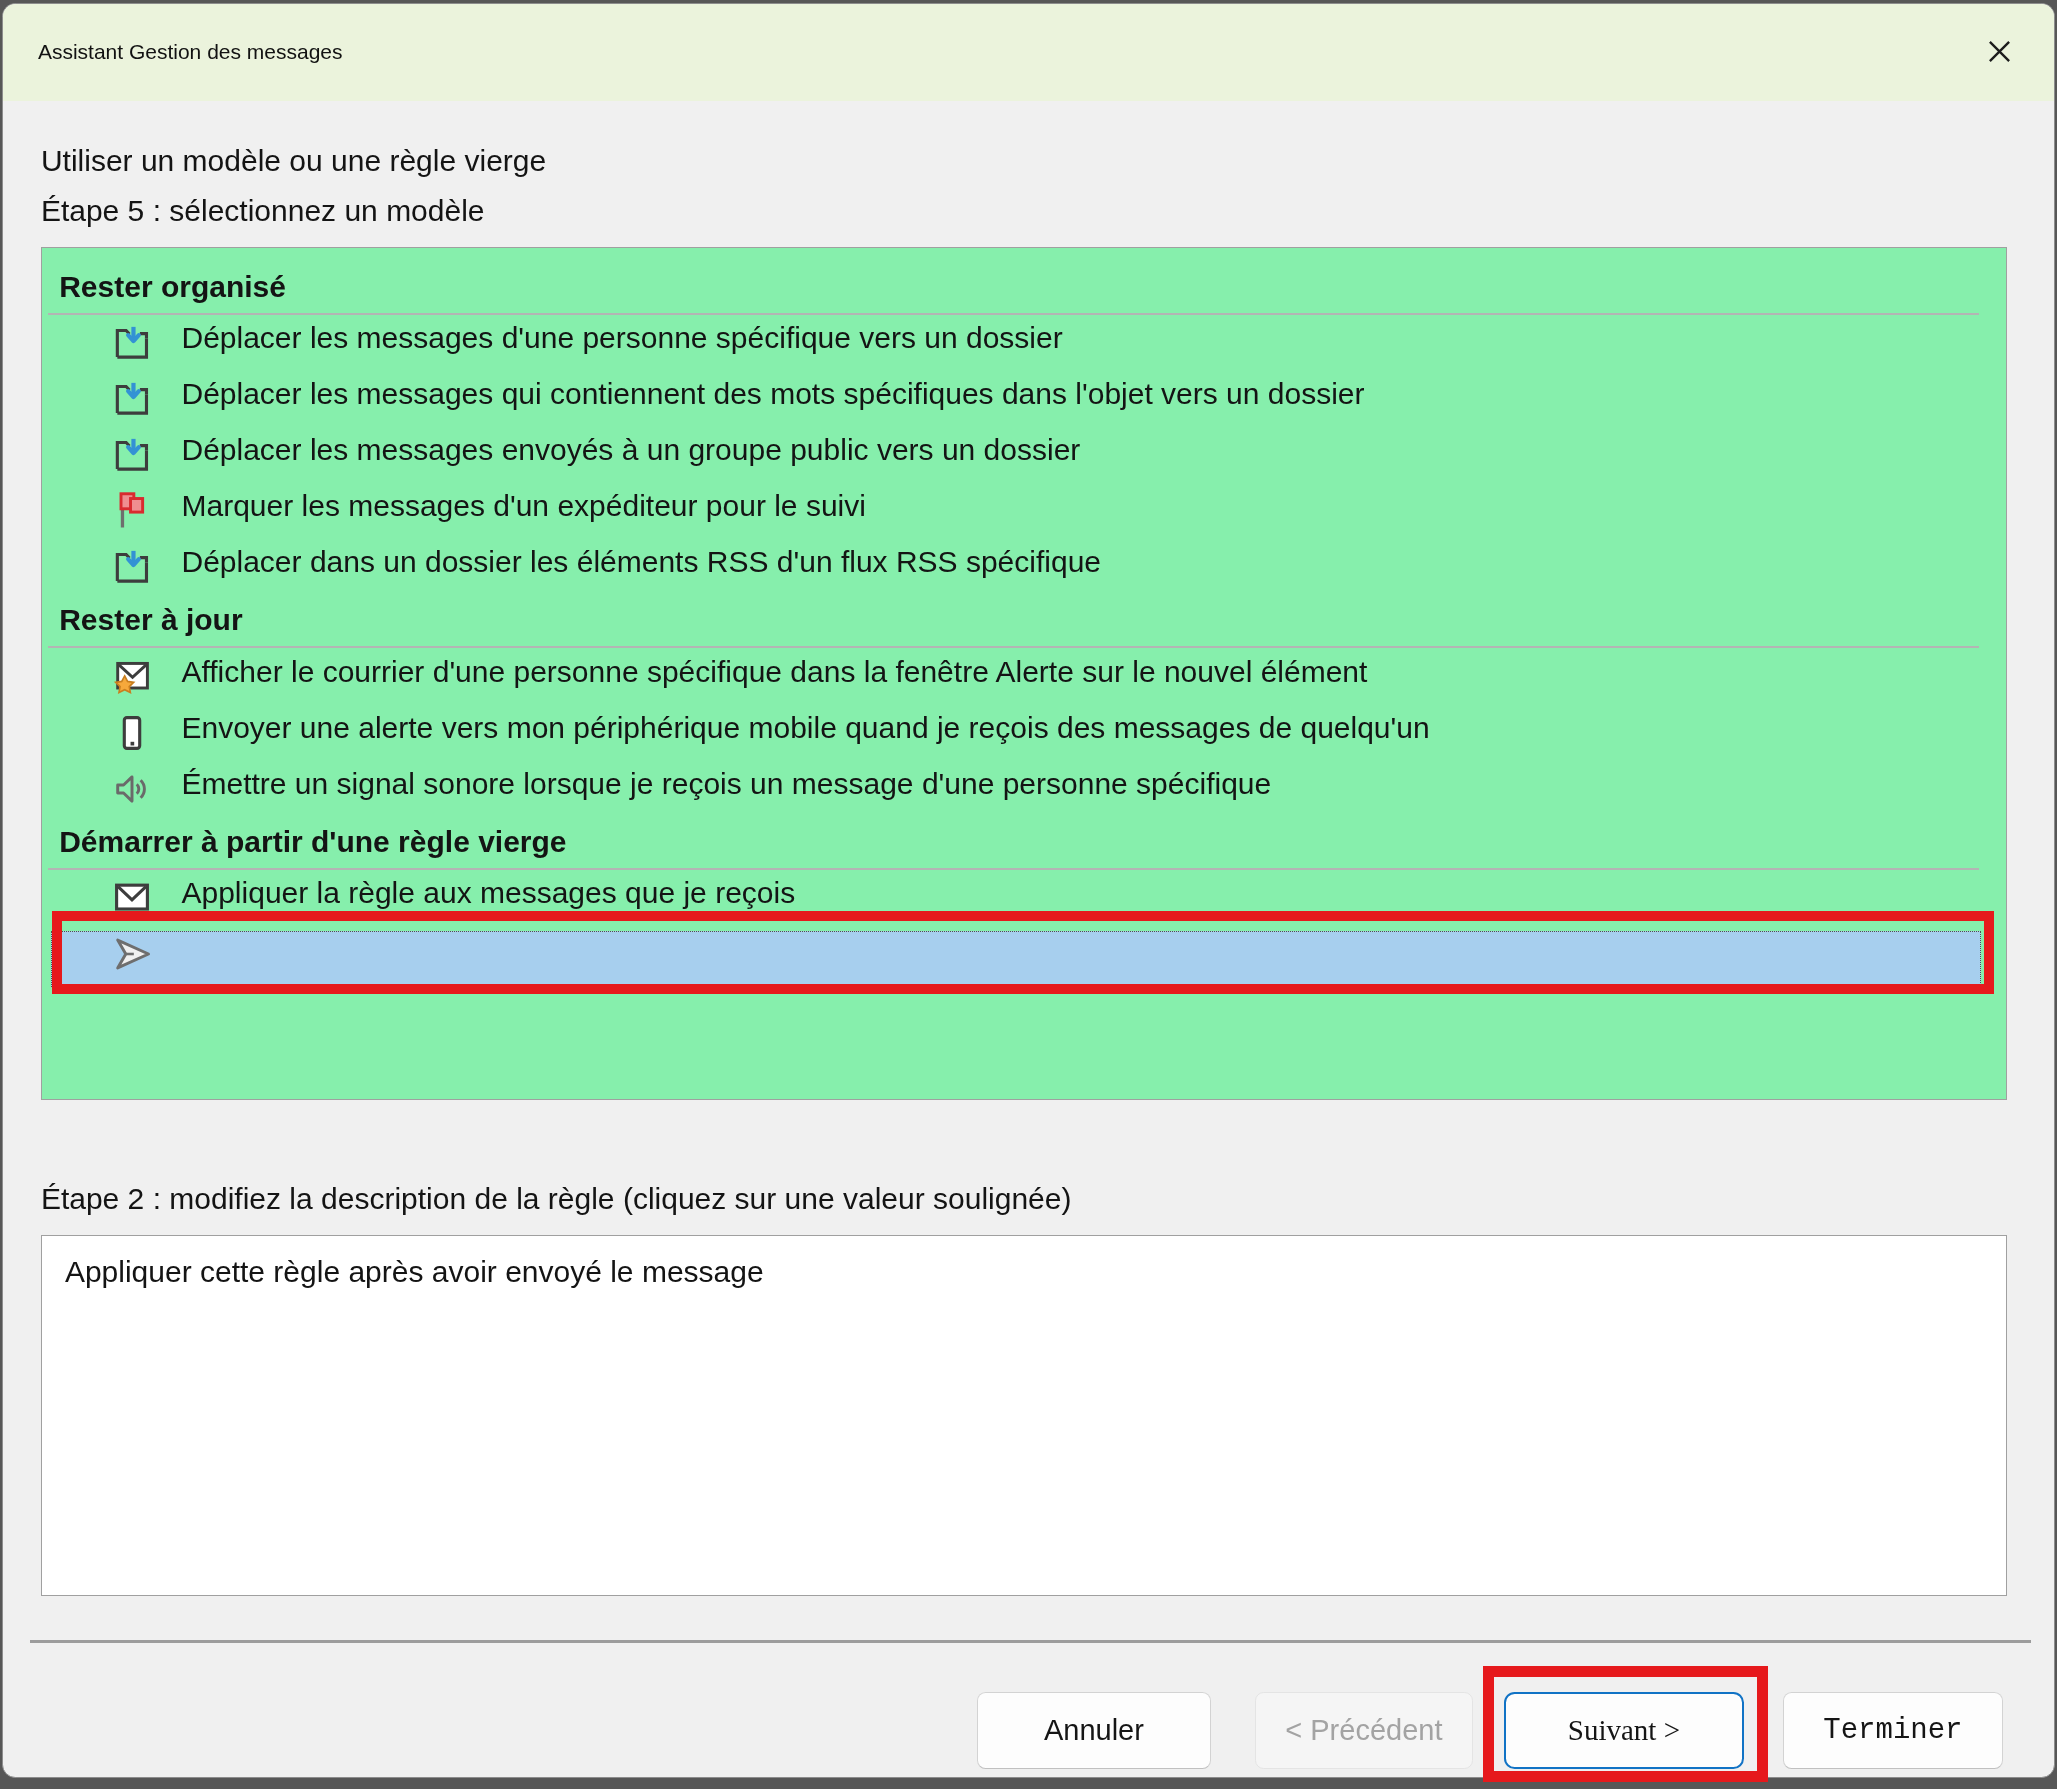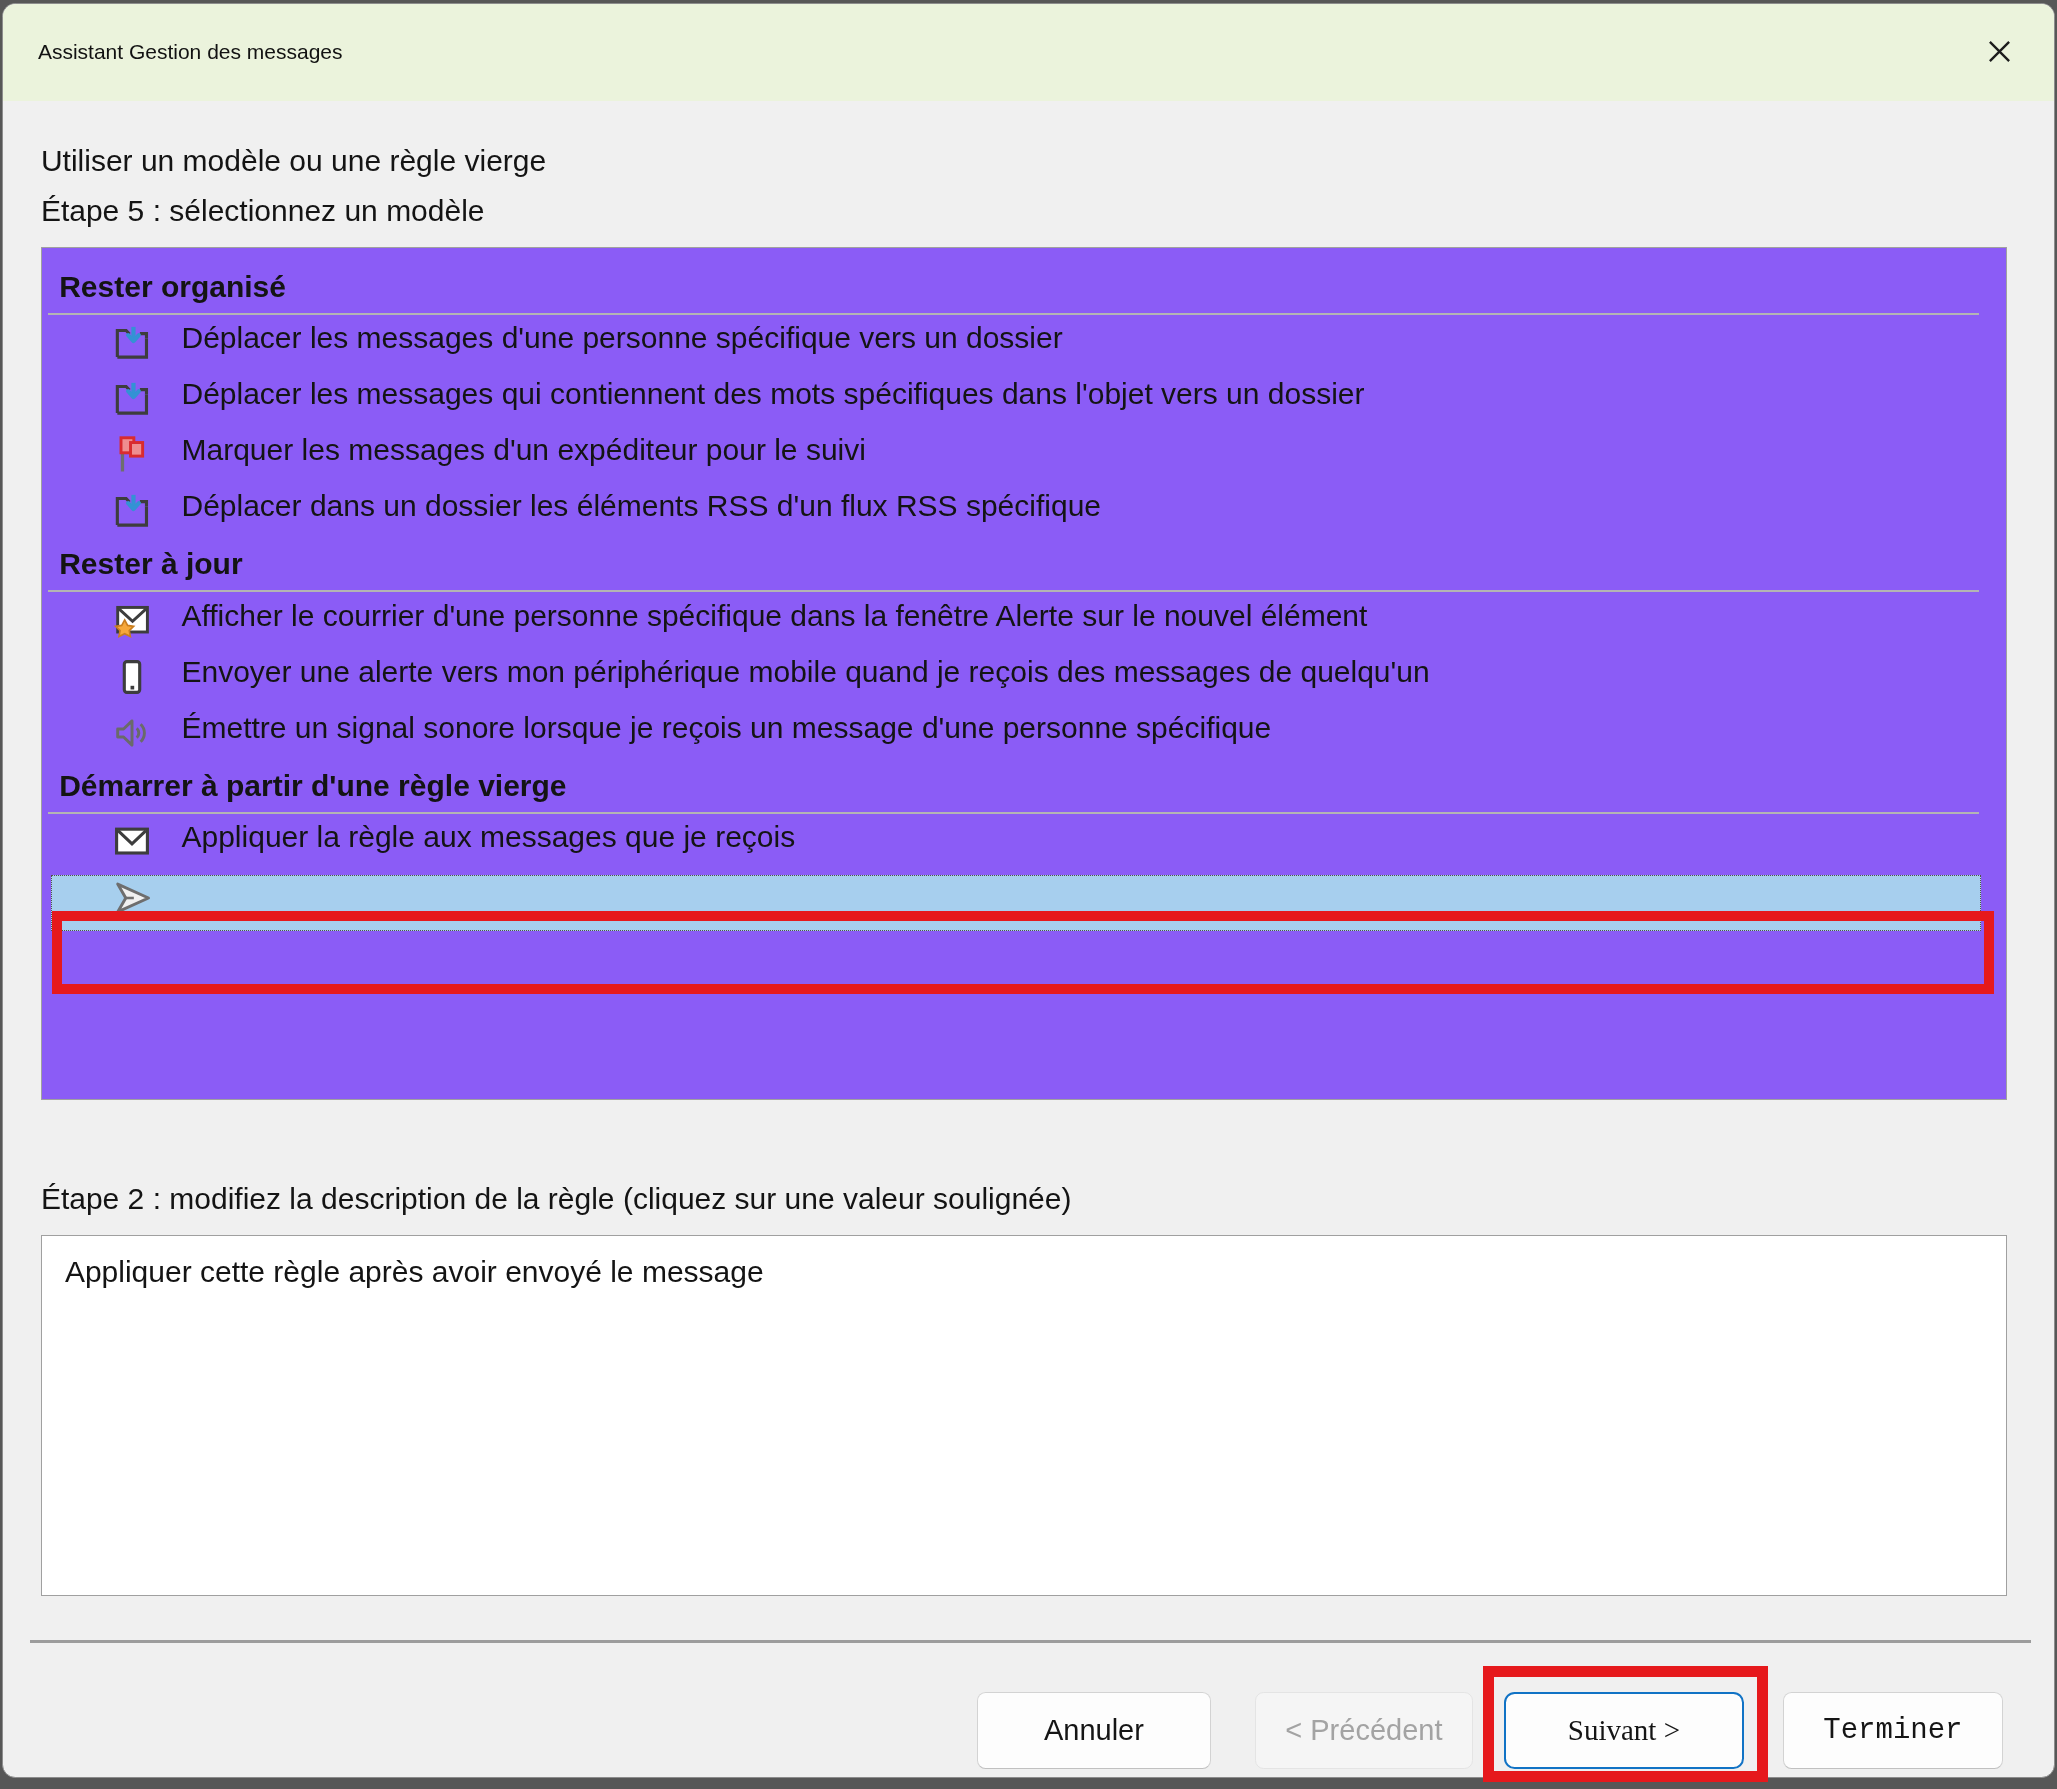--- a/index.html
+++ b/index.html
@@ -11,21 +11,21 @@
   .titlebar{position:absolute;left:0;top:0;right:0;height:97px;background:#ebf3dc;
             display:flex;align-items:center;}
   .title{margin-left:35px;font-size:21px;color:#121212;}
   .close-btn{position:absolute;right:25px;top:21px;width:58px;height:56px;border:none;
              background:transparent;display:flex;align-items:center;justify-content:center;
              cursor:pointer;padding:0;}
   .label{position:absolute;font-size:30px;color:#141414;white-space:nowrap;}
   .l1{left:38px;top:140px;}
   .l2{left:38px;top:190px;}
   .l3{left:38px;top:1178px;}
-  .listbox{position:absolute;left:38px;top:243px;width:1966px;height:853px;background:#8b5cf6;
+  .listbox{position:absolute;left:38px;top:243px;width:1966px;height:853px;background:#86efac;
            border:1.9px solid #a0a0a0;box-sizing:border-box;padding-top:19px;overflow:hidden;}
   .lb-header{height:40px;padding-left:17.3px;display:flex;align-items:center;
              font-size:30px;font-weight:bold;color:#141414;}
   .lb-rule{height:1.9px;background:#b4b4b4;margin:5.8px 27px 5.8px 5.8px;}
   .lb-row{height:56px;margin:0 25px 0 9.6px;display:flex;align-items:flex-start;
           padding-left:58px;box-sizing:border-box;border:1.9px dotted transparent;cursor:default;}
   .lb-row .ic{width:44px;height:44px;flex:0 0 44px;margin-right:27px;display:flex;}
   .lb-row .ic svg{width:44px;height:44px;}
   .lb-row .lbl{font-size:30px;color:#141414;white-space:nowrap;}
   .lb-row.selected{background:#a7cfee;border-color:#52514a;}
@@ -90,20 +90,32 @@
               <path d="M4 19.7 V5.2 H8.8 L10.6 7.1" fill="none" stroke="#3d3d3d" stroke-width="1.7"></path>
               <path d="M4 19.7 H19.9 V9.6" fill="none" stroke="#3d3d3d" stroke-width="1.7"></path>
               <path d="M19.9 9.6 V6.9 H16.3" fill="none" stroke="#3d3d3d" stroke-width="1.7"></path>
               <path d="M12.8 3.2 V10.2" stroke="#3392d4" stroke-width="2.3" fill="none"></path>
               <path d="M9.9 7.7 L12.8 10.9 L15.7 7.7" stroke="#3392d4" stroke-width="2.3" fill="none" stroke-linecap="round" stroke-linejoin="round"></path>
             </svg>
         </span>
         <span class="lbl">Déplacer les messages qui contiennent des mots spécifiques dans l'objet vers un dossier</span>
       </div>
 
+      <div class="lb-row">
+        <span class="ic">
+          <svg viewBox="0 0 24 24">
+              <path d="M4 19.7 V5.2 H8.8 L10.6 7.1" fill="none" stroke="#3d3d3d" stroke-width="1.7"></path>
+              <path d="M4 19.7 H19.9 V9.6" fill="none" stroke="#3d3d3d" stroke-width="1.7"></path>
+              <path d="M19.9 9.6 V6.9 H16.3" fill="none" stroke="#3d3d3d" stroke-width="1.7"></path>
+              <path d="M12.8 3.2 V10.2" stroke="#3392d4" stroke-width="2.3" fill="none"></path>
+              <path d="M9.9 7.7 L12.8 10.9 L15.7 7.7" stroke="#3392d4" stroke-width="2.3" fill="none" stroke-linecap="round" stroke-linejoin="round"></path>
+            </svg>
+        </span>
+        <span class="lbl">Déplacer les messages envoyés à un groupe public vers un dossier</span>
+      </div>
 
       <div class="lb-row">
         <span class="ic">
           <svg viewBox="0 0 24 24">
               <path d="M6.8 9 V21" stroke="#6e6e6e" stroke-width="1.8" fill="none"></path>
               <rect x="6" y="2.6" width="7" height="8.2" fill="#ef8e90" stroke="#d92b2f" stroke-width="1.6"></rect>
               <rect x="11.2" y="5.2" width="6.6" height="7.4" fill="#ef8e90" stroke="#d92b2f" stroke-width="1.6"></rect>
             </svg>
         </span>
         <span class="lbl">Marquer les messages d'un expéditeur pour le suivi</span>

